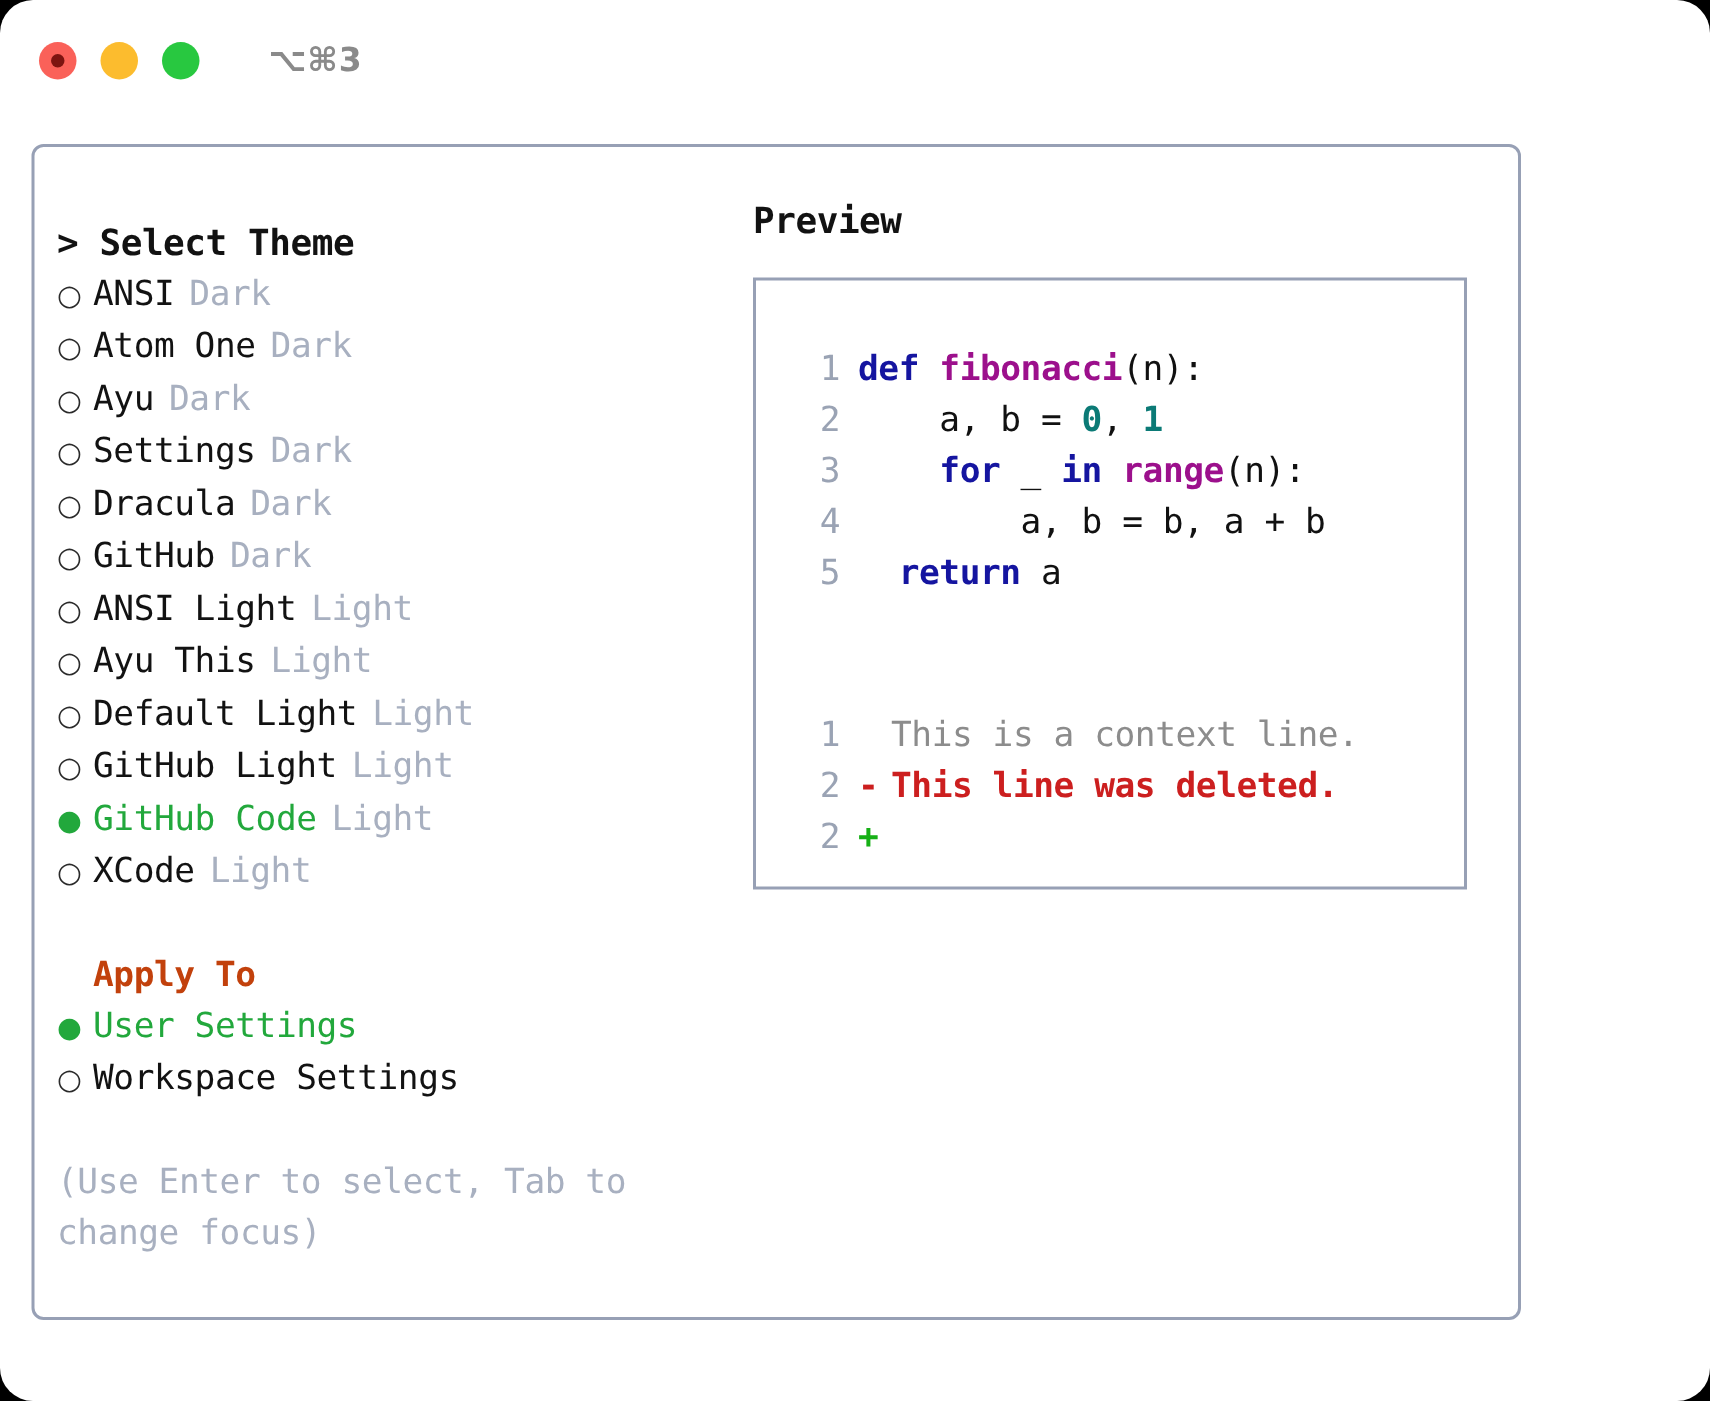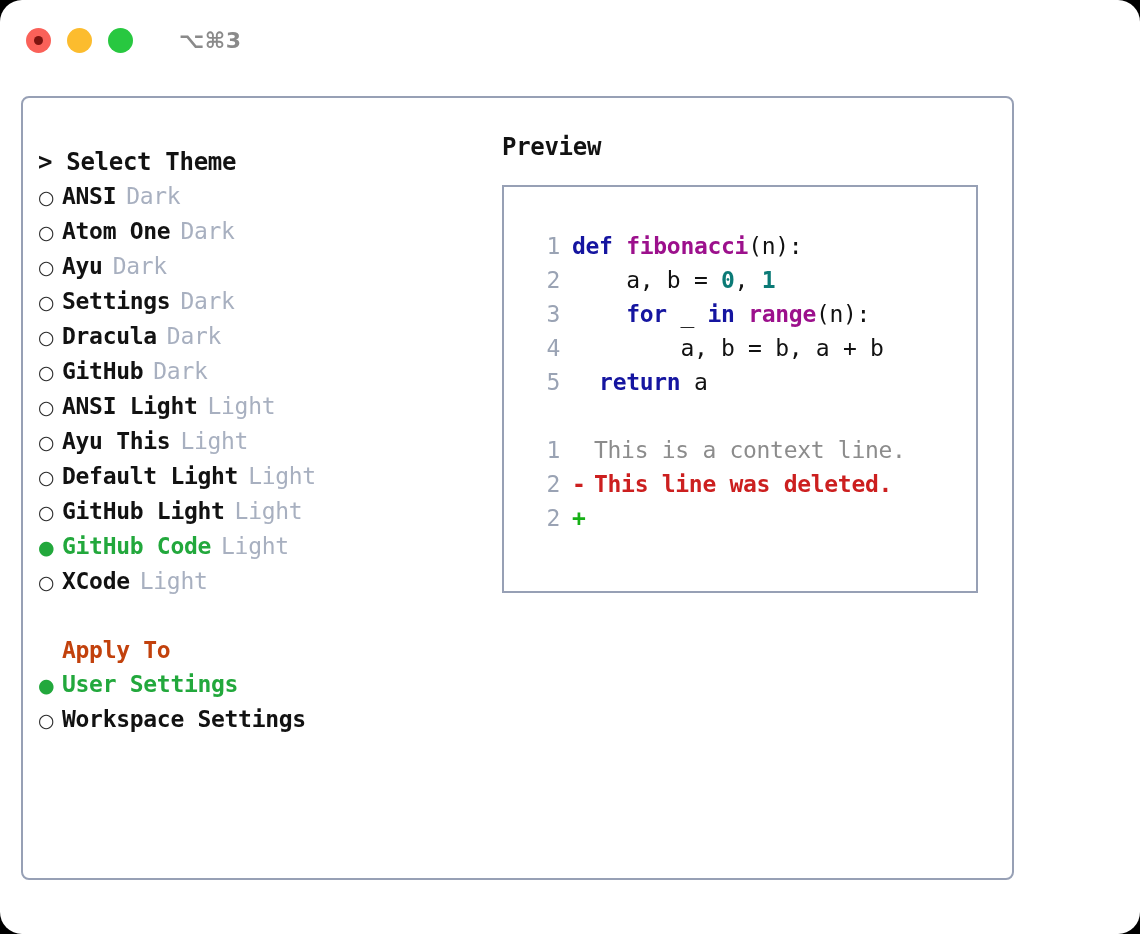--- a/index.html
+++ b/index.html
@@ -107,21 +107,21 @@
   .bullet {
     width: 24px;
     flex: none;
     font-size: 19px;
     color: #2a2a2a;
     font-family: "DejaVu Sans", "Liberation Sans", sans-serif;
   }
   .bullet.on { color: #22a83c; }
   .opt-label {
     color: #121212;
-    font-weight: 700;
+    font-weight: 400;
   }
   .opt-row.selected .opt-label { color: #22a83c; }
   .opt-tag {
     color: #a8b0c0;
     font-weight: 400;
     margin-left: 10px;
   }
   .group-head {
     font-size: 23px;
     font-weight: 700;
@@ -184,21 +184,21 @@
     flex: none;
     white-space: pre;
   }
   .code-body { white-space: pre; }
   .blank-line { height: 34px; }
 
   .tok-kw   { color: #1515a0; font-weight: 700; }
   .tok-fn   { color: #9c108c; font-weight: 700; }
   .tok-num  { color: #0b7a76; font-weight: 700; }
   .tok-txt  { color: #111111; }
-  .tok-ctx  { color: #8c8c8c; }
+  .tok-ctx  { color: #8c8c8c; margin-top: 40px; }
   .tok-del  { color: #cc1f1f; font-weight: 700; }
   .tok-add  { color: #16b016; font-weight: 700; }
 </style>
 </head>
 <body>
 
 <div class="app-window">
 
   <div class="titlebar">
     <div class="dot red"></div>
@@ -228,20 +228,21 @@
           </div>
 
         <div class="spacer-block"></div>
 
         <div class="group-head">Apply To</div>
         <div id="apply-list">
             <div class="opt-row selected"><span class="bullet on">●</span><span class="opt-label">User Settings</span></div>
             <div class="opt-row"><span class="bullet">○</span><span class="opt-label">Workspace Settings</span></div>
           </div>
 
+        <div class="hint">(Use Enter to select, Tab to change focus)</div>
       </div>
 
       <div class="right-col">
         <div class="preview-title">Preview</div>
         <div class="preview-box">
           <div id="code-block">
               <div class="code-line"><span class="lnum">1</span><span class="code-body"><span class="tok-kw">def </span><span class="tok-fn">fibonacci</span><span class="tok-txt">(n):</span></span></div>
               <div class="code-line"><span class="lnum">2</span><span class="code-body"><span class="tok-txt">    a, b = </span><span class="tok-num">0</span><span class="tok-txt">, </span><span class="tok-num">1</span></span></div>
               <div class="code-line"><span class="lnum">3</span><span class="code-body"><span class="tok-txt">    </span><span class="tok-kw">for</span><span class="tok-txt"> _ </span><span class="tok-kw">in</span><span class="tok-txt"> </span><span class="tok-fn">range</span><span class="tok-txt">(n):</span></span></div>
               <div class="code-line"><span class="lnum">4</span><span class="code-body"><span class="tok-txt">        a, b = b, a + b</span></span></div>

